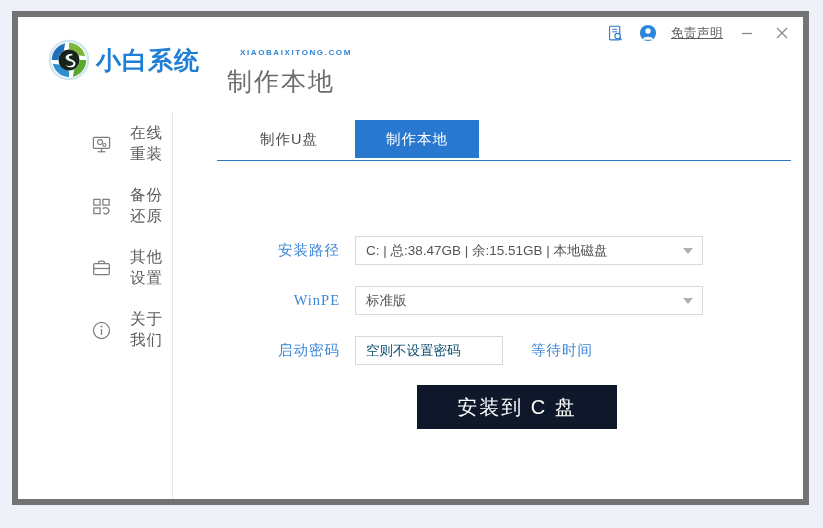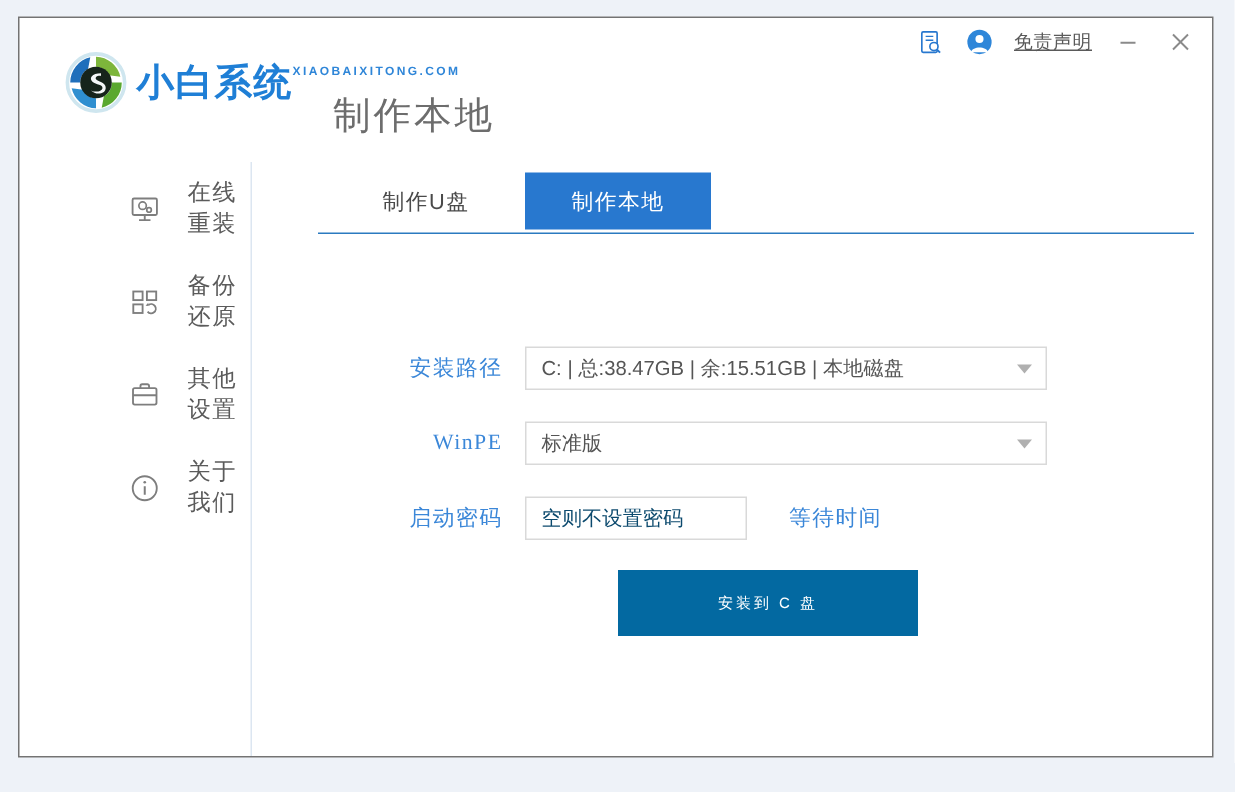--- a/index.html
+++ b/index.html
@@ -14,21 +14,21 @@
     overflow: hidden;
   }
 
   #app-window {
     position: absolute;
     left: 12px;
     top: 11px;
     width: 797px;
     height: 494px;
     background: #ffffff;
-    border: 1px solid #737373;
+    border: 6px solid #737373;
     box-sizing: border-box;
   }
 
   
   #titlebar {
     position: absolute;
     left: 0; top: 0;
     width: 100%;
     height: 40px;
   }
@@ -82,20 +82,21 @@
     color: #1f7fd6;
     line-height: 1.05;
     letter-spacing: 1px;
   }
   #brand-domain {
     font-size: 8px;
     font-weight: bold;
     color: #2f86d8;
     letter-spacing: 1.6px;
     margin-top: 1px;
+    margin-left: 40px;
   }
   #page-title {
     position: absolute;
     left: 209px;
     top: 48px;
     font-size: 25px;
     color: #6d6d6d;
     letter-spacing: 2px;
   }
 
@@ -241,23 +242,23 @@
   #ctrl-pass  { width: 148px; }
   #label-wait { margin-left: 18px; margin-right: 12px; width: auto; }
   #ctrl-wait  { width: 163px; }
 
   #install-button {
     position: absolute;
     left: 212px;
     top: 272px;
     width: 200px;
     height: 44px;
-    background: #0369a1;
+    background: #0f172a;
     color: #ffffff;
-    font-size: 10px;
+    font-size: 20px;
     letter-spacing: 2px;
     display: flex;
     align-items: center;
     justify-content: center;
     cursor: pointer;
     border: none;
     font-family: inherit;
   }
 </style>
 </head>

